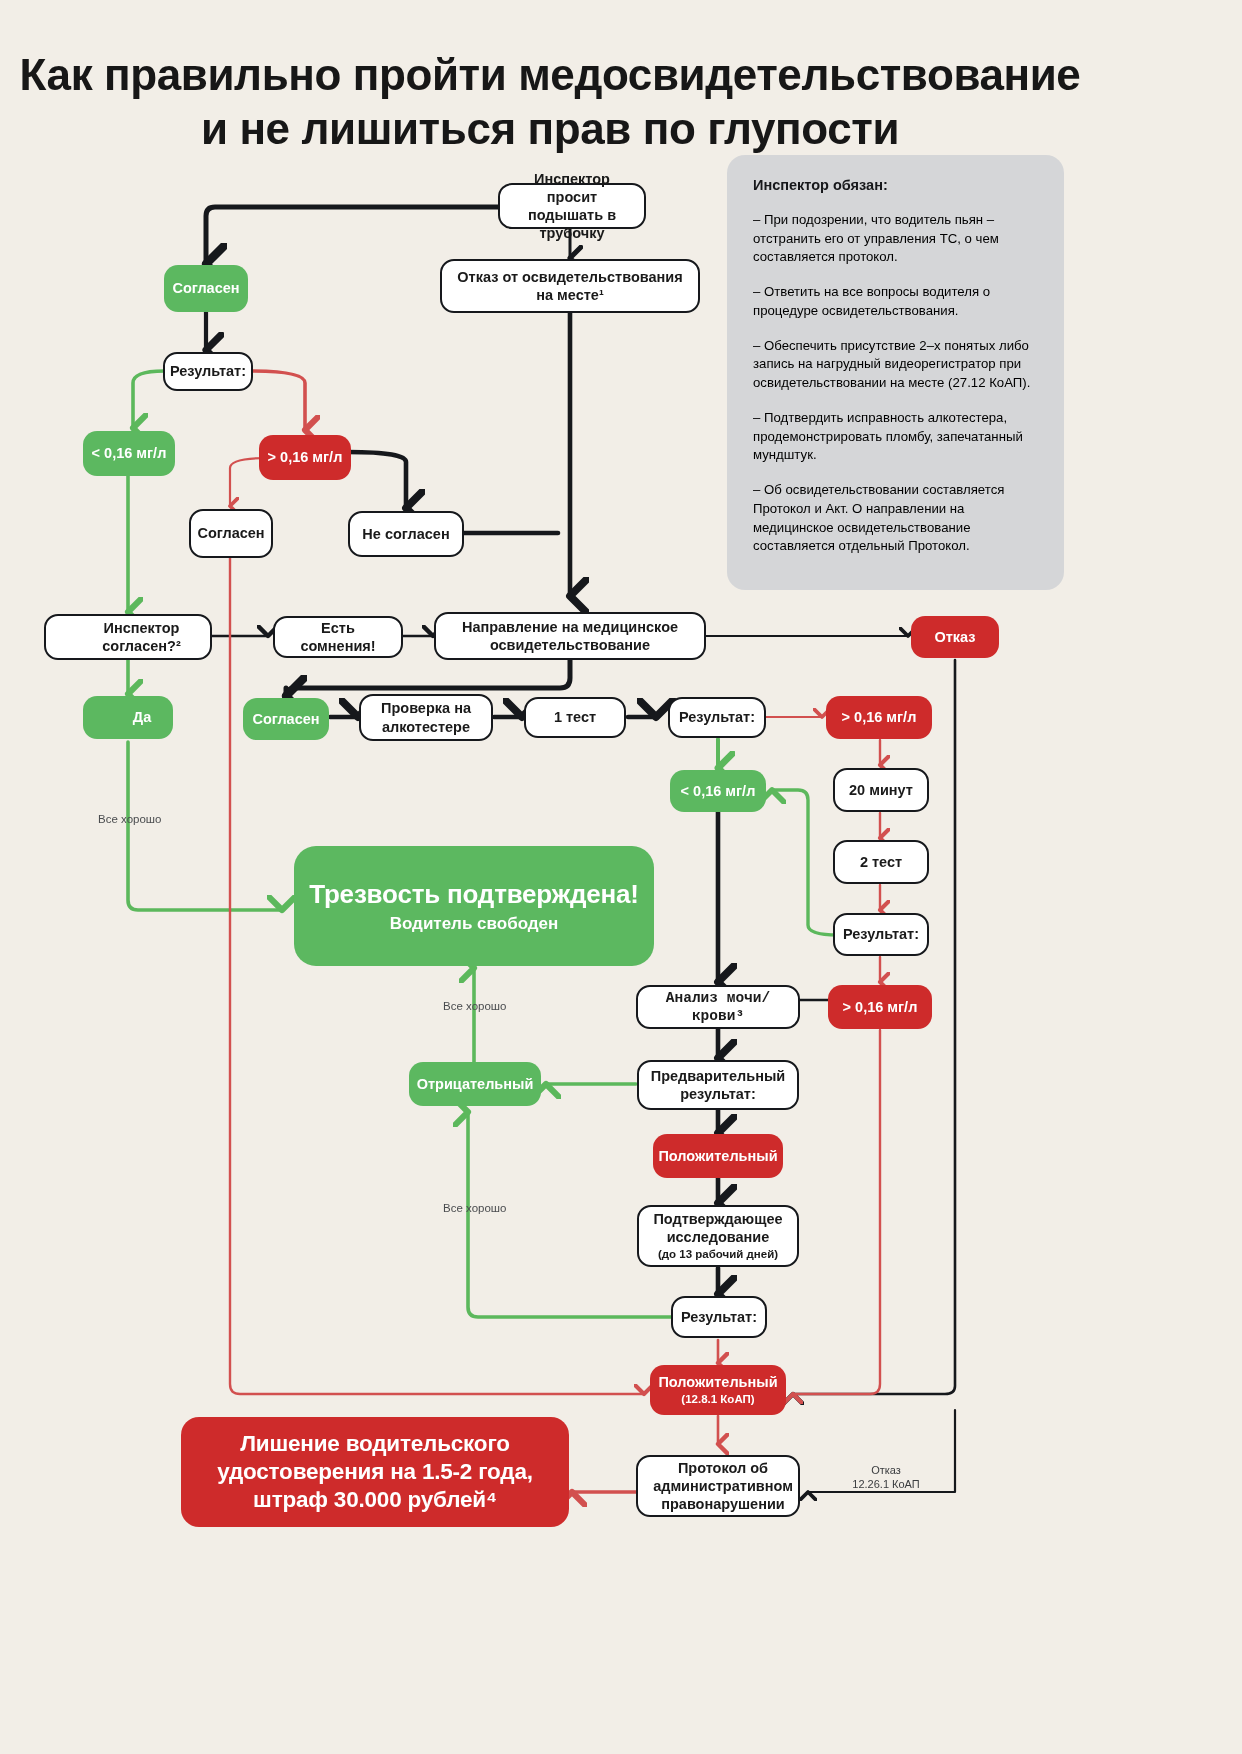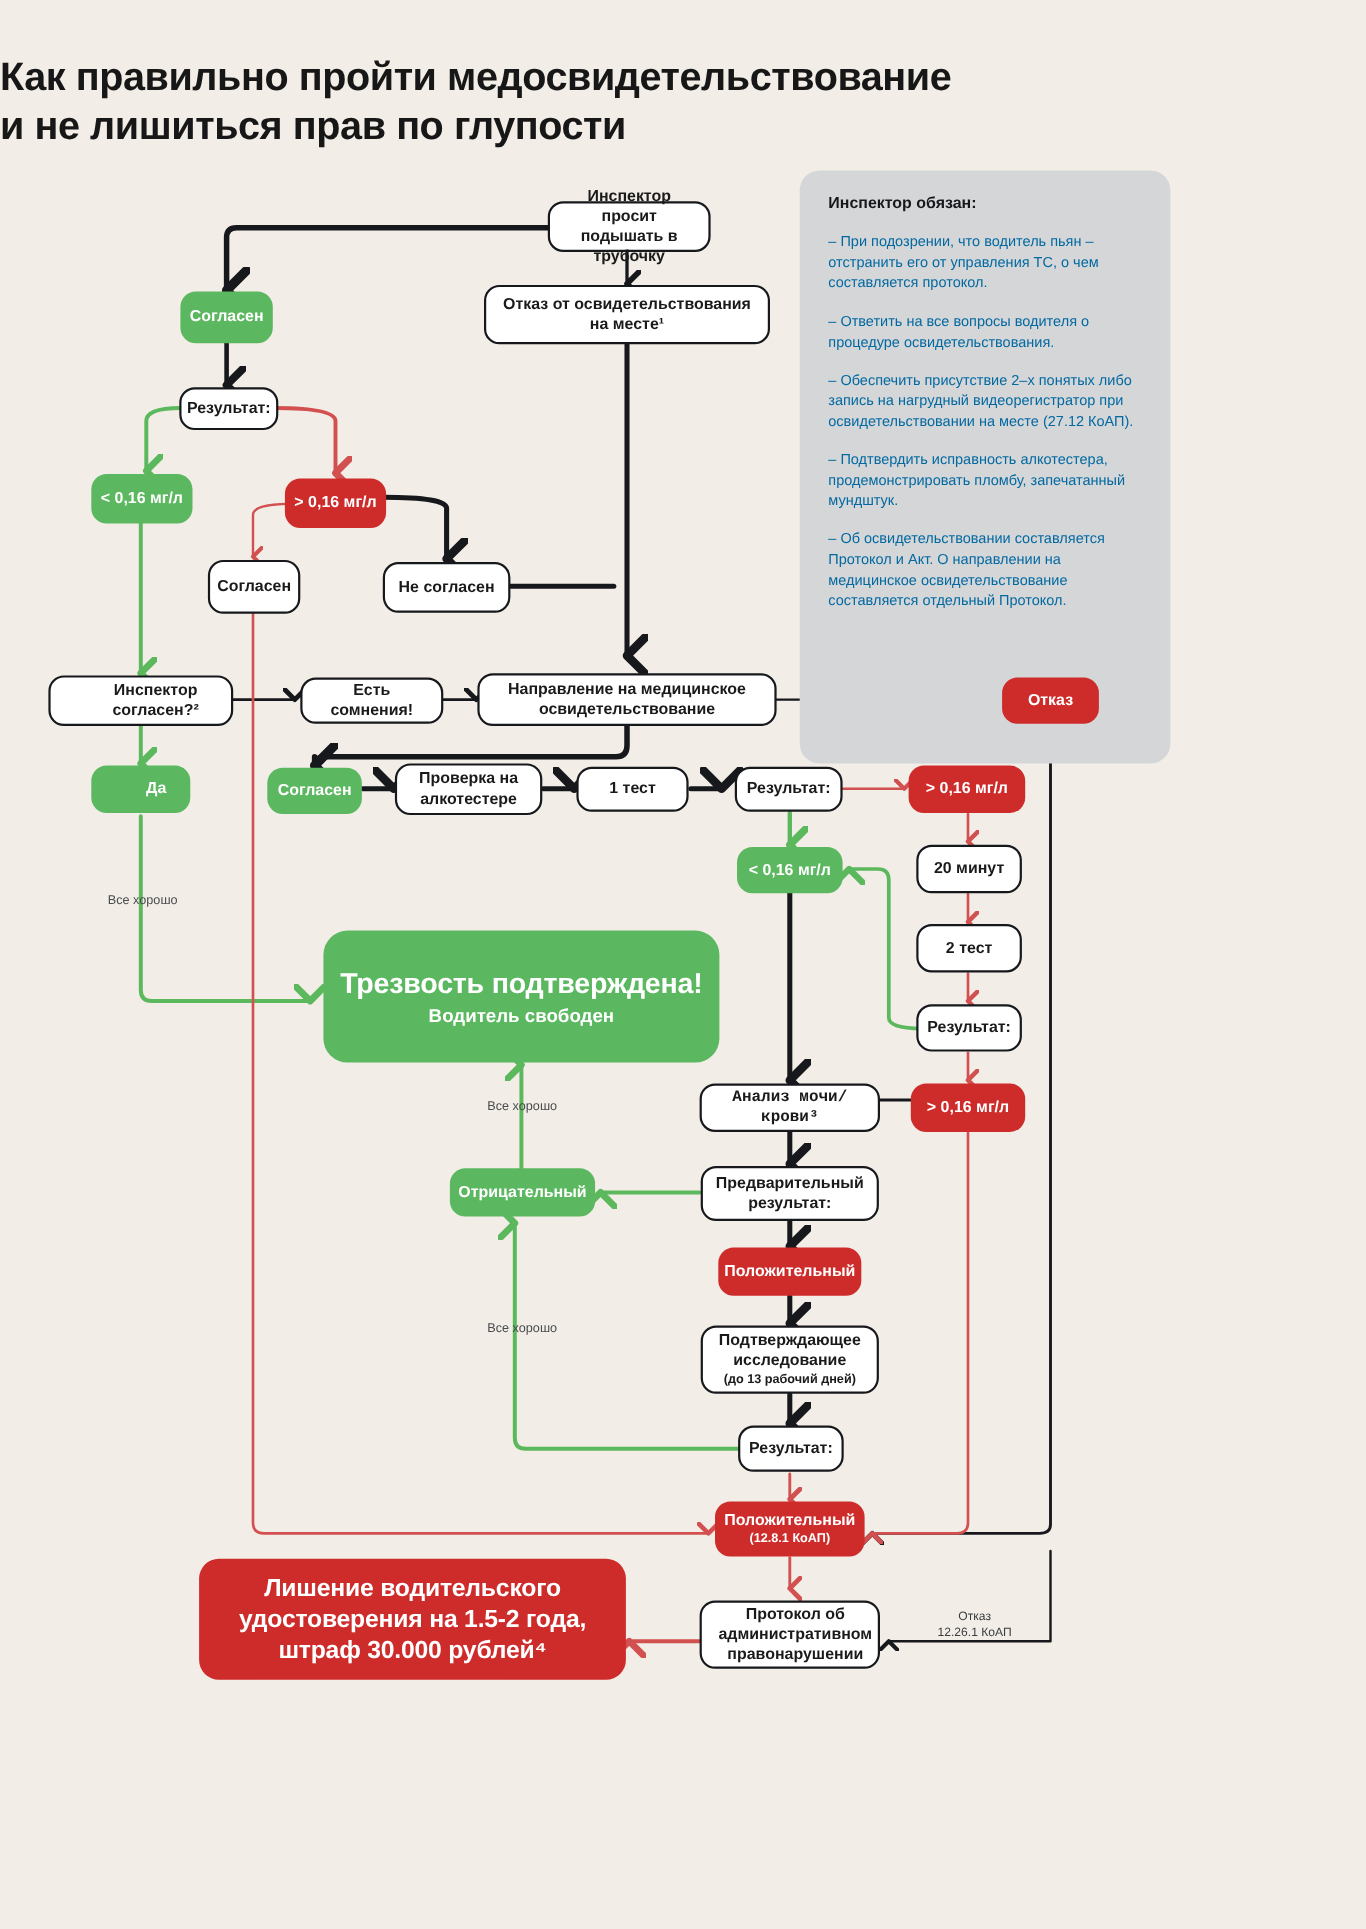--- a/index.html
+++ b/index.html
@@ -8,21 +8,22 @@
     background:#f2eee7;
     font-family:"Liberation Sans", sans-serif;
     position:relative;
     overflow:hidden;
   }
   #stage { position:absolute; left:0; top:0; width:1242px; height:1754px; }
 
   
   .title {
     position:absolute; left:0; top:48px; width:1100px;
-    font-size:36px; font-weight:bold; line-height:1.22;
+    text-align:center;
+    font-size:44px; font-weight:bold; line-height:1.22;
     color:#171717; letter-spacing:-0.4px;
   }
   .title .l2 { display:block; }
 
   
   .node {
     position:absolute;
     display:flex; align-items:center; justify-content:center;
     text-align:center;
     border-radius:14px;
@@ -47,28 +48,28 @@
 
   .node.bigRed {
     background:#ce2b2b; border-radius:18px; color:#fff;
     flex-direction:column; line-height:1.25;
     font-size:22.5px; font-weight:bold; letter-spacing:-0.2px;
   }
   .node.bigRed span { display:block;text-align:center; }
 
   
   .sidebar {
-    position:absolute; left:727px; top:155px; width:337px; height:539px;
+    position:absolute; left:727px; top:155px; width:337px; height:435px;
     background:#d5d6d8; border-radius:18px;
     padding:22px 24px 10px 26px;
     z-index:4;
   }
   .sidebar h3 { font-size:14.5px; font-weight:bold; color:#17181b; margin-bottom:18px; }
   .sidebar p {
-    font-size:13.2px; line-height:1.42; color:#0369a1;
+    font-size:13.2px; line-height:1.42; color:#000000;
     margin-bottom:16px;
   }
 
   
   .elabel {
     position:absolute; font-size:11.5px; color:#4a4c4f; z-index:7;
     white-space:nowrap; font-weight:normal;
   }
   .elabel2 { position:absolute; font-size:11px; color:#3a3c3f; z-index:7;
     white-space:nowrap; text-align:center; line-height:1.3; }

